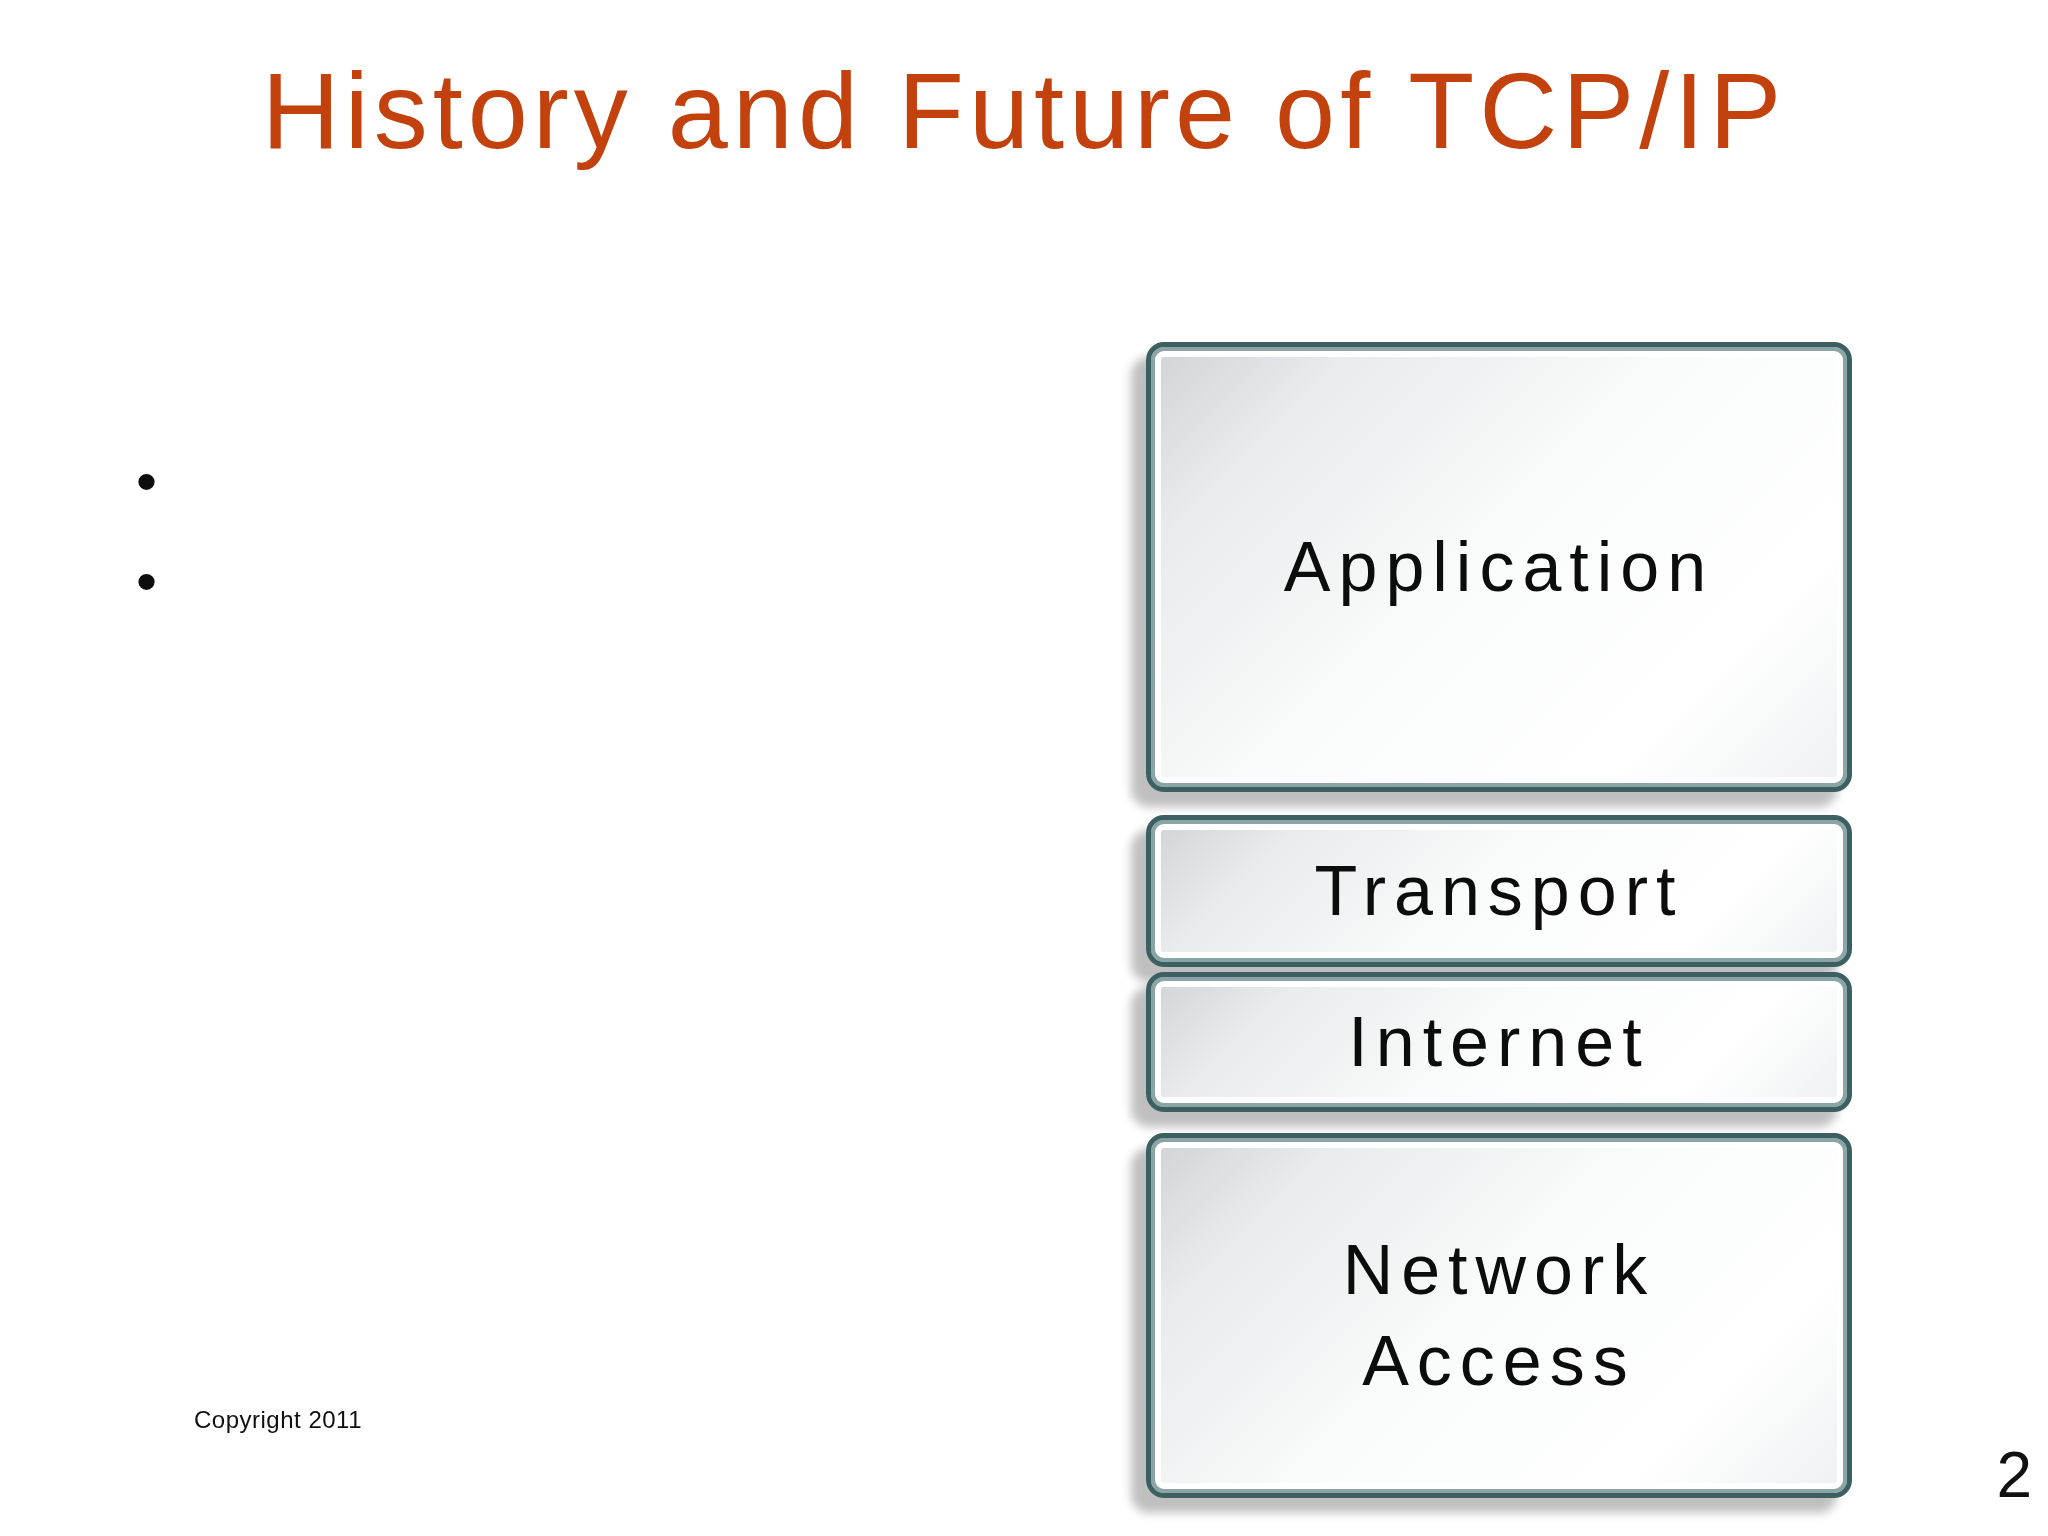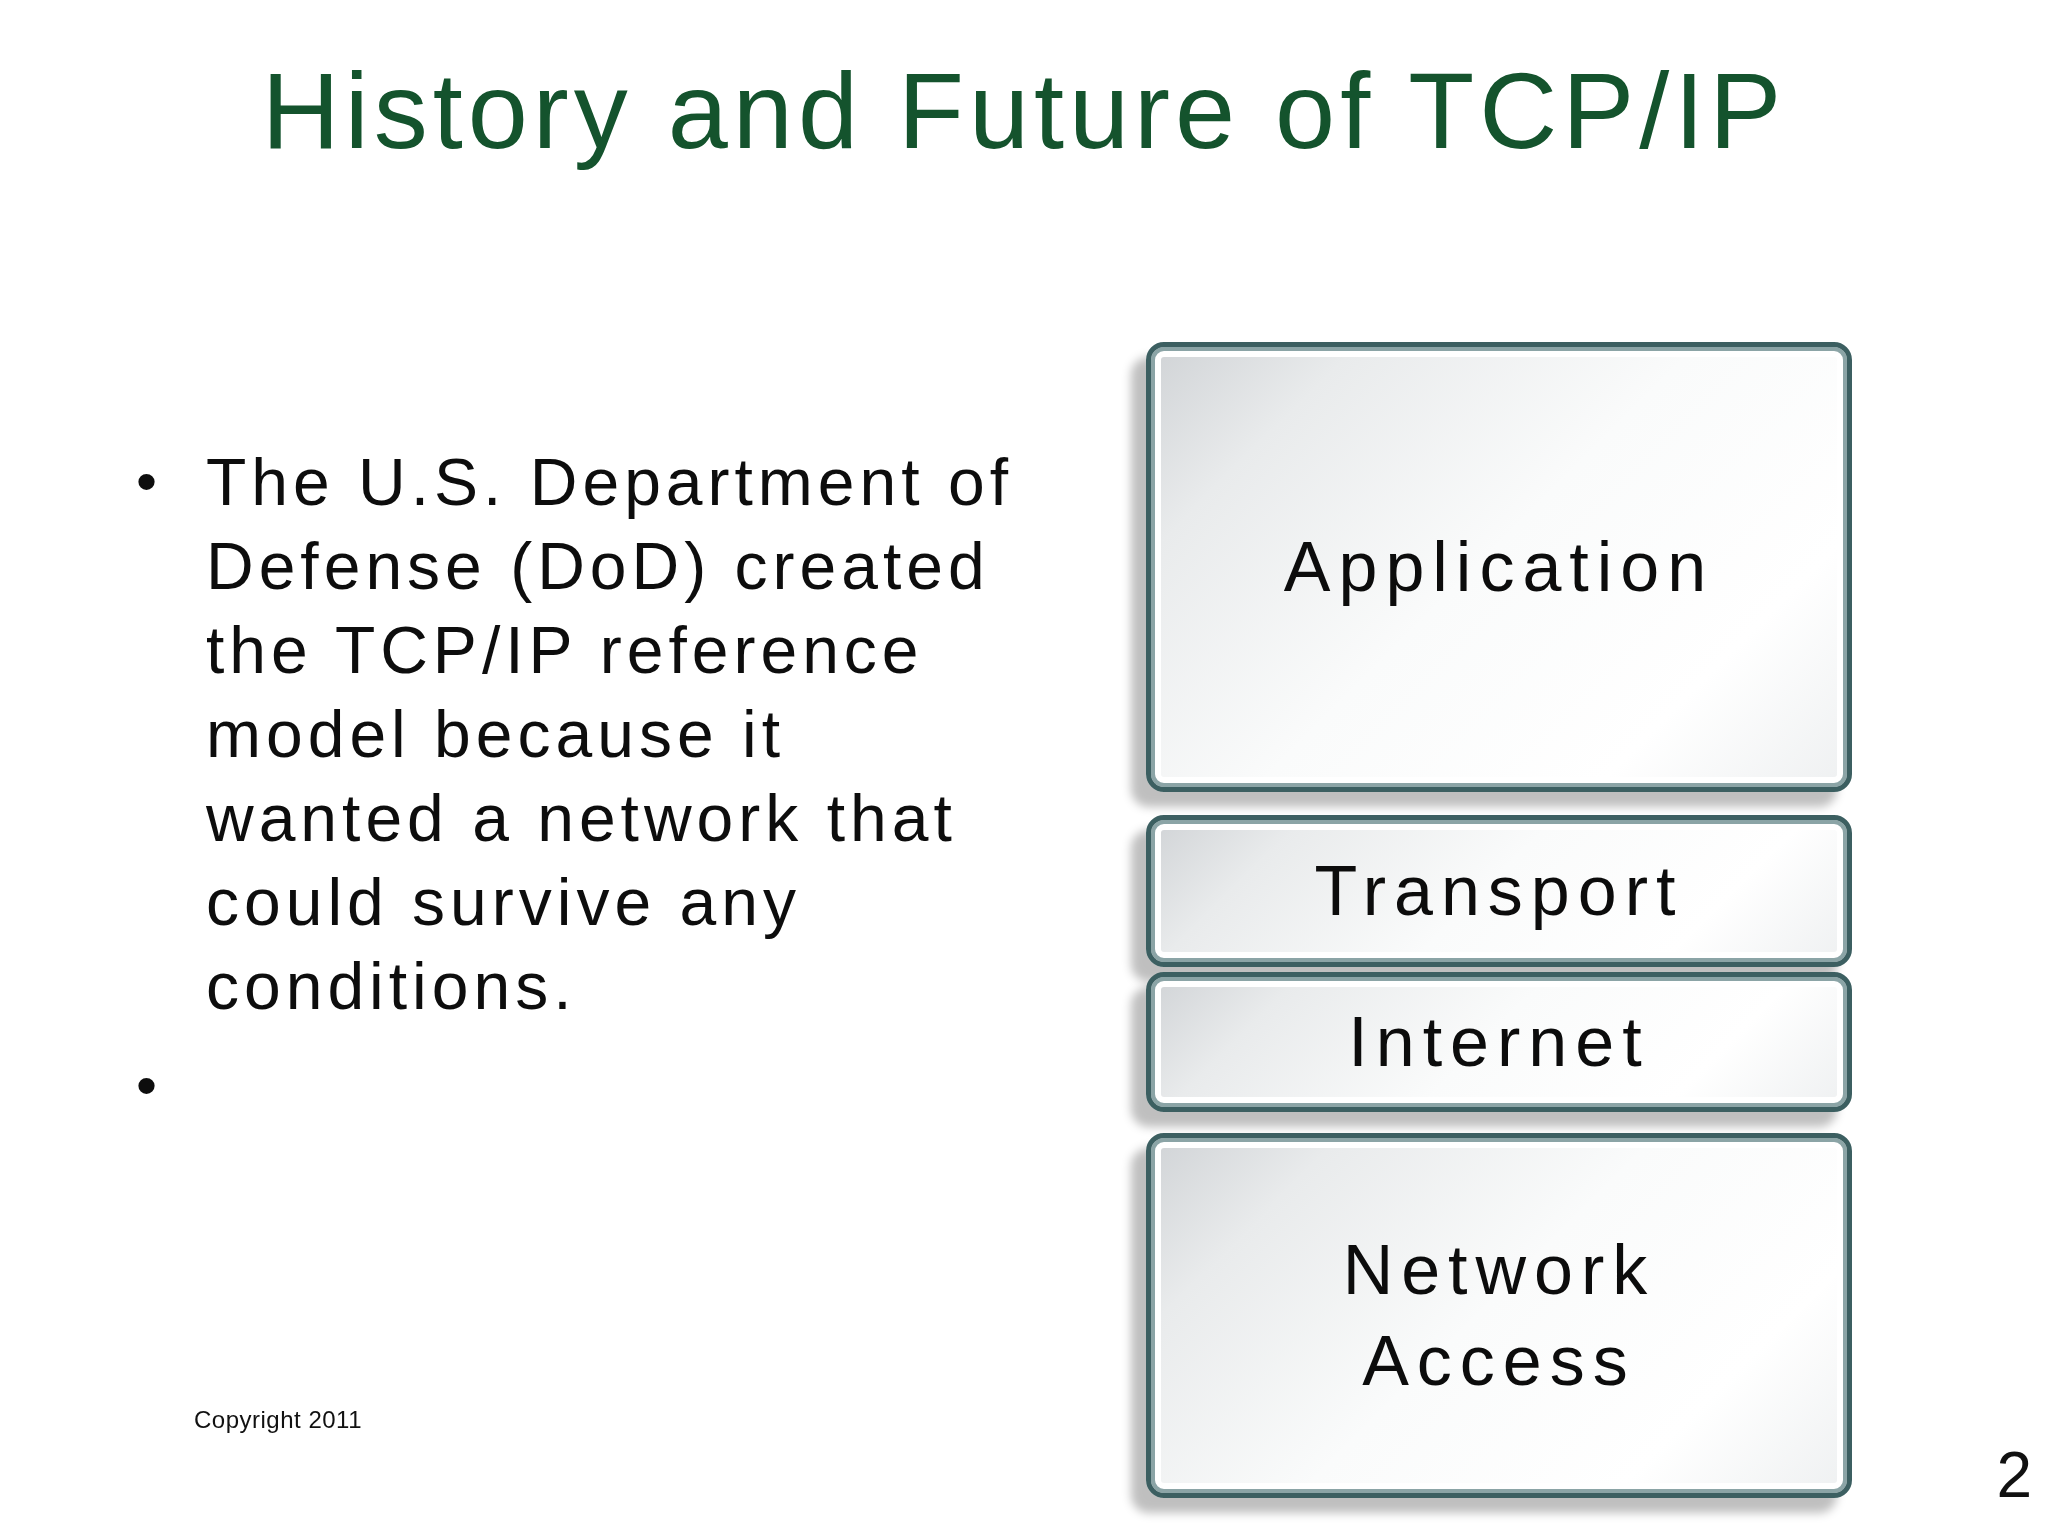--- a/index.html
+++ b/index.html
@@ -18,21 +18,21 @@
 
   .slide-title {
     position: absolute;
     top: 46px;
     left: 0;
     width: 100%;
     text-align: center;
     font-size: 108px;
     line-height: 1.2;
     letter-spacing: 5px;
-    color: #14532d;
+    color: #c2410c;
     white-space: nowrap;
   }
 
   .bullets {
     position: absolute;
     left: 128px;
     top: 440px;
     width: 950px;
   }
   .bullet {
@@ -106,27 +106,20 @@
   }
 </style>
 </head>
 <body>
 
 <div class="slide-title">History and Future of TCP/IP</div>
 
 <div class="bullets">
   <div class="bullet">
     <span class="bullet-marker">•</span>
-    <span class="bullet-text">The U.S. Department of
-Defense (DoD) created
-the TCP/IP reference
-model because it
-wanted a network that
-could survive any
-conditions.</span>
   </div>
   <div class="bullet">
     <span class="bullet-marker">•</span>
   </div>
 </div>
 
 <div class="layer-box layer-application">
   <span class="layer-label">Application</span>
 </div>
 

